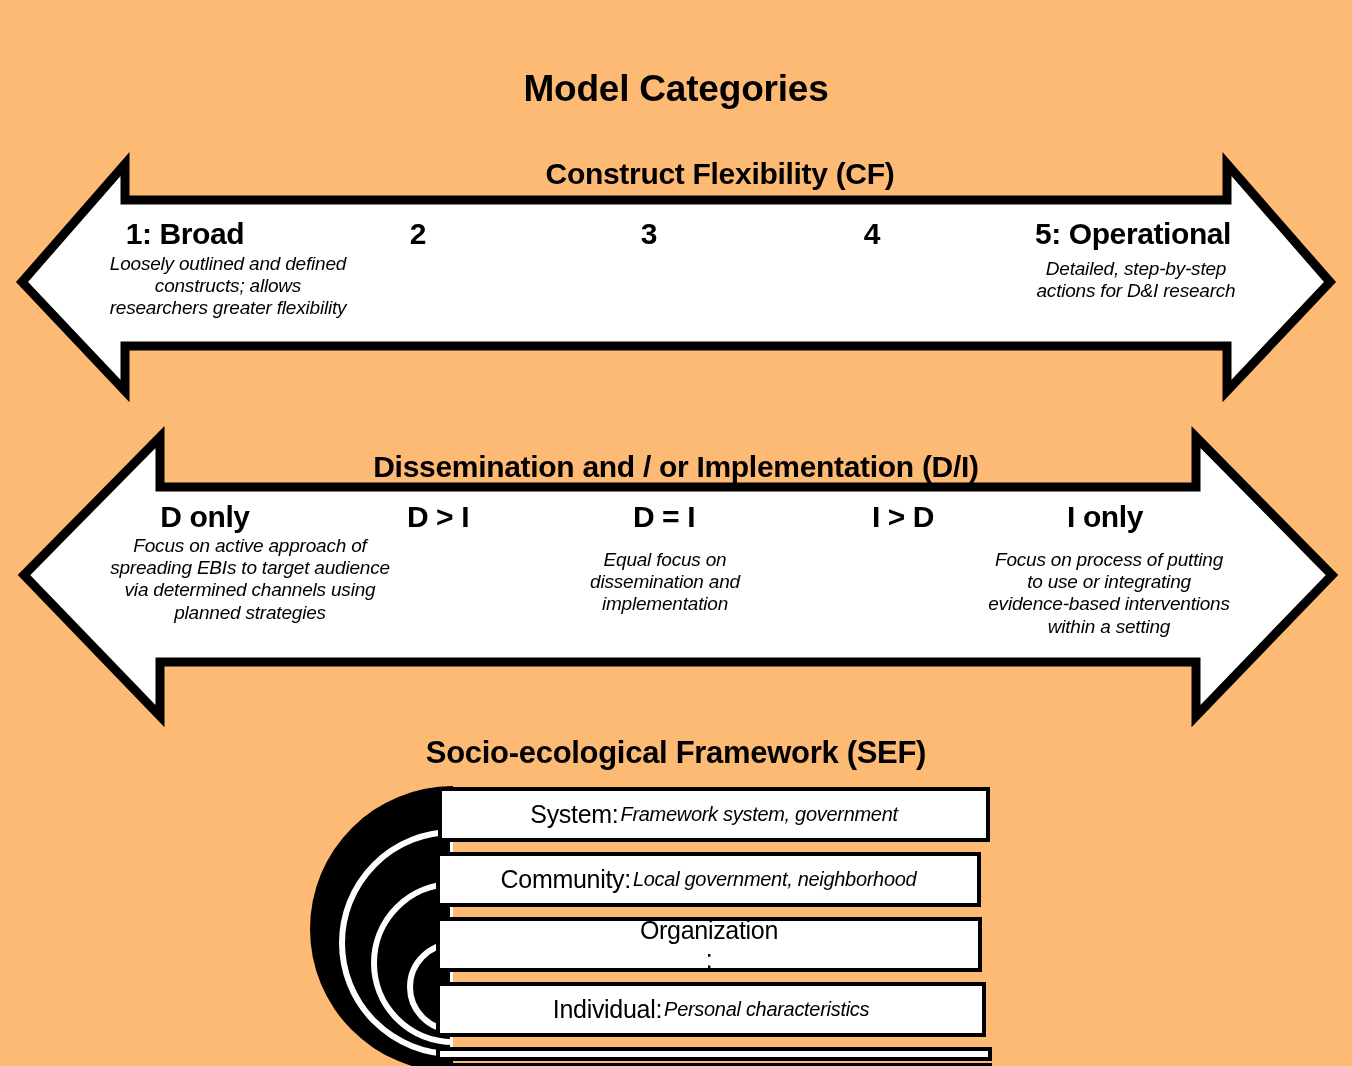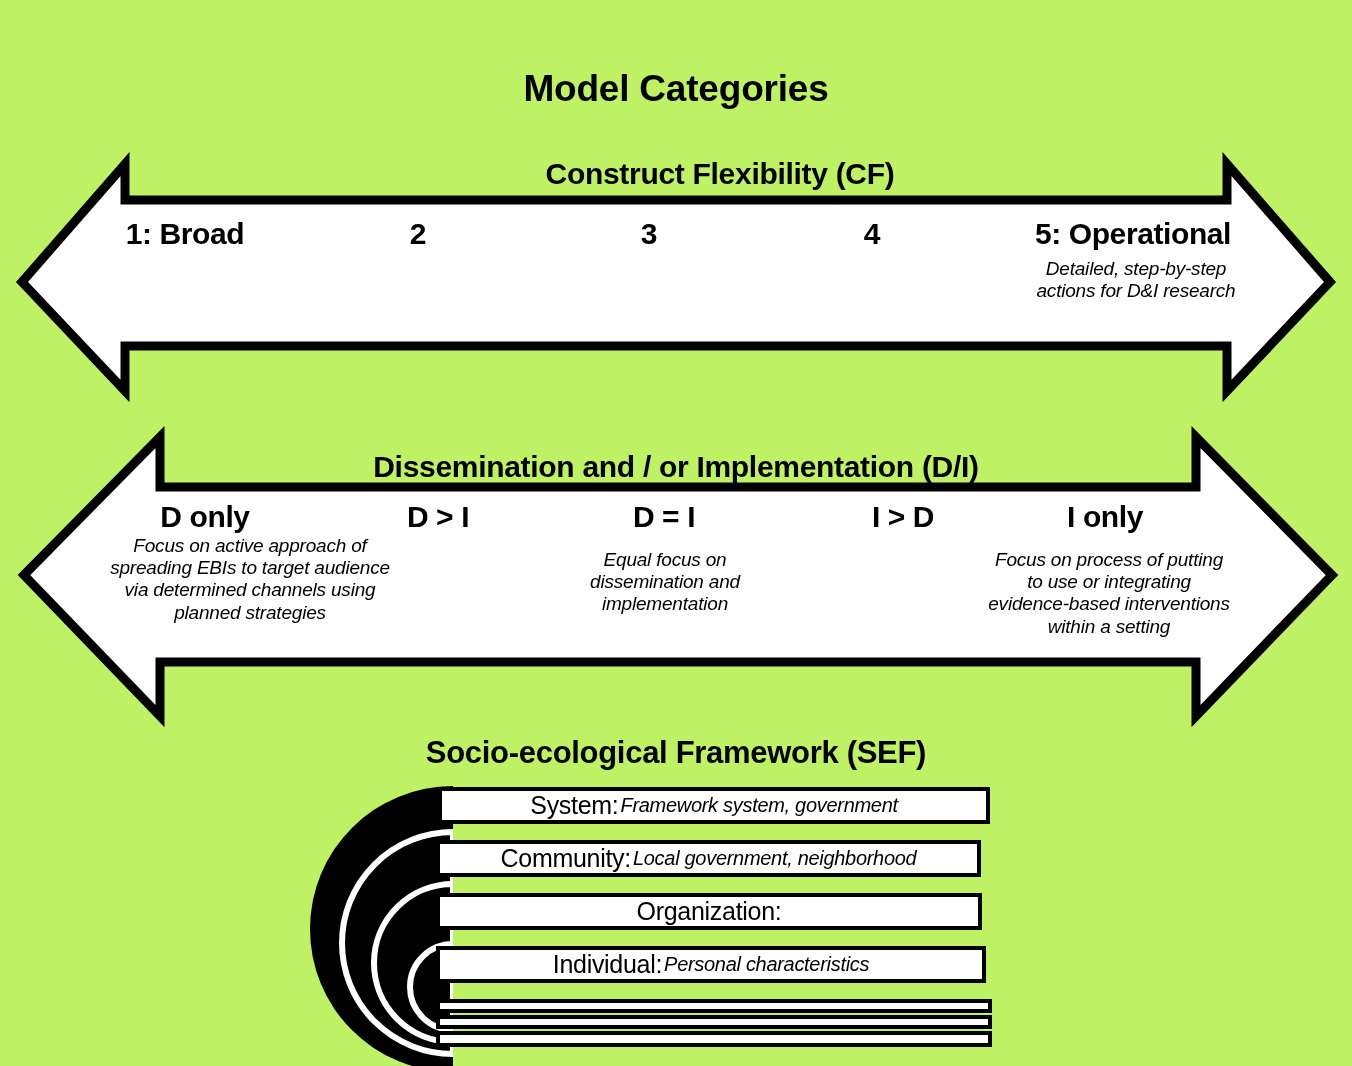--- a/index.html
+++ b/index.html
@@ -8,21 +8,21 @@
     background: #ffffff;
   }
   body {
     font-family: "Liberation Sans", sans-serif;
     color: #000000;
   }
   #page {
     position: relative;
     width: 1352px;
     height: 1066px;
-    background: #bef264;
+    background: #fdba74;
     overflow: hidden;
   }
   .abs { position: absolute; }
 
   
   .main-title {
     left: 0;
     top: 68px;
     width: 1352px;
     text-align: center;
@@ -69,30 +69,30 @@
     width: 150px; height: 290px;
   }
   #sef-boxes {
     left: 436px;
     top: 787px;
     width: 556px;
   }
   .sef-row {
     border: 4px solid #000000;
     background: #ffffff;
-    height: 37px;
-    margin-bottom: 16px;
+    height: 55px;
+    margin-bottom: 10px;
     display: flex;
     align-items: center;
     justify-content: center;
     box-sizing: border-box;
   }
   .sef-row.r-system    { width: 552px; margin-left: 2px; }
   .sef-row.r-community { width: 545px; margin-left: 0px; }
-  .sef-row.r-organization { width: 546px; margin-left: 0px; }
+  .sef-row.r-organization { width: 546px; margin-left: 0px; flex-direction: column; }
   .sef-row.r-individual   { width: 550px; margin-left: 0px; }
   .sef-row.blank {
     height: 14px;
     border-width: 4px;
     margin-bottom: 2px;
   }
   .sef-row.blank.b1 { width: 556px; }
   .sef-row.blank.b2 { width: 556px; }
   .sef-row.blank.b3 { width: 556px; height: 16px; }
   .sef-level {
@@ -123,20 +123,21 @@
   </svg>
 
   <div class="abs band-title" id="cf-title">Construct Flexibility (CF)</div>
 
   <div class="abs scale-label" style="left:62px; top:217px; width:246px;">1: Broad</div>
   <div class="abs scale-label" style="left:340px; top:217px; width:156px;">2</div>
   <div class="abs scale-label" style="left:571px; top:217px; width:156px;">3</div>
   <div class="abs scale-label" style="left:794px; top:217px; width:156px;">4</div>
   <div class="abs scale-label" style="left:1005px; top:217px; width:256px;">5: Operational</div>
 
+  <div class="abs desc" style="left:73px; top:253px; width:310px;">Loosely outlined and defined<br>constructs; allows<br>researchers greater flexibility</div>
   <div class="abs desc" style="left:1000px; top:258px; width:272px;">Detailed, step-by-step<br>actions for D&amp;I research</div>
 
   <div class="abs band-title" id="di-title">Dissemination and / or Implementation (D/I)</div>
 
   <div class="abs scale-label" style="left:122px; top:500px; width:166px;">D only</div>
   <div class="abs scale-label" style="left:360px; top:500px; width:156px;">D &gt; I</div>
   <div class="abs scale-label" style="left:586px; top:500px; width:156px;">D = I</div>
   <div class="abs scale-label" style="left:825px; top:500px; width:156px;">I &gt; D</div>
   <div class="abs scale-label" style="left:1022px; top:500px; width:166px;">I only</div>
 

